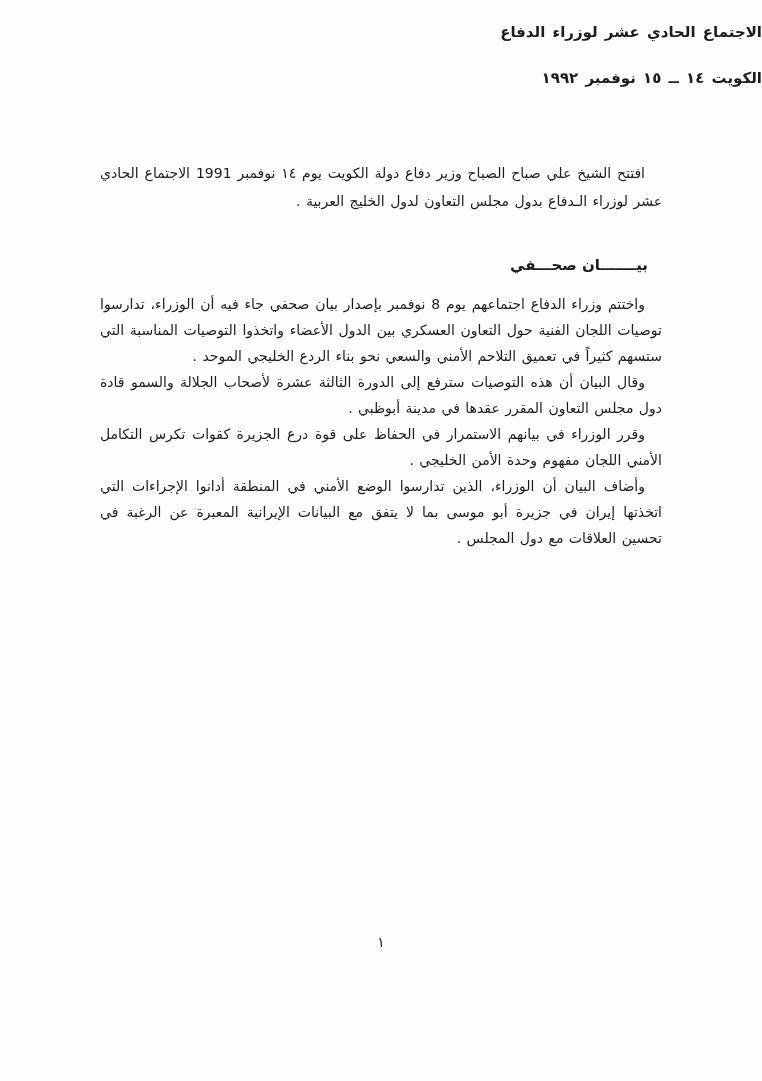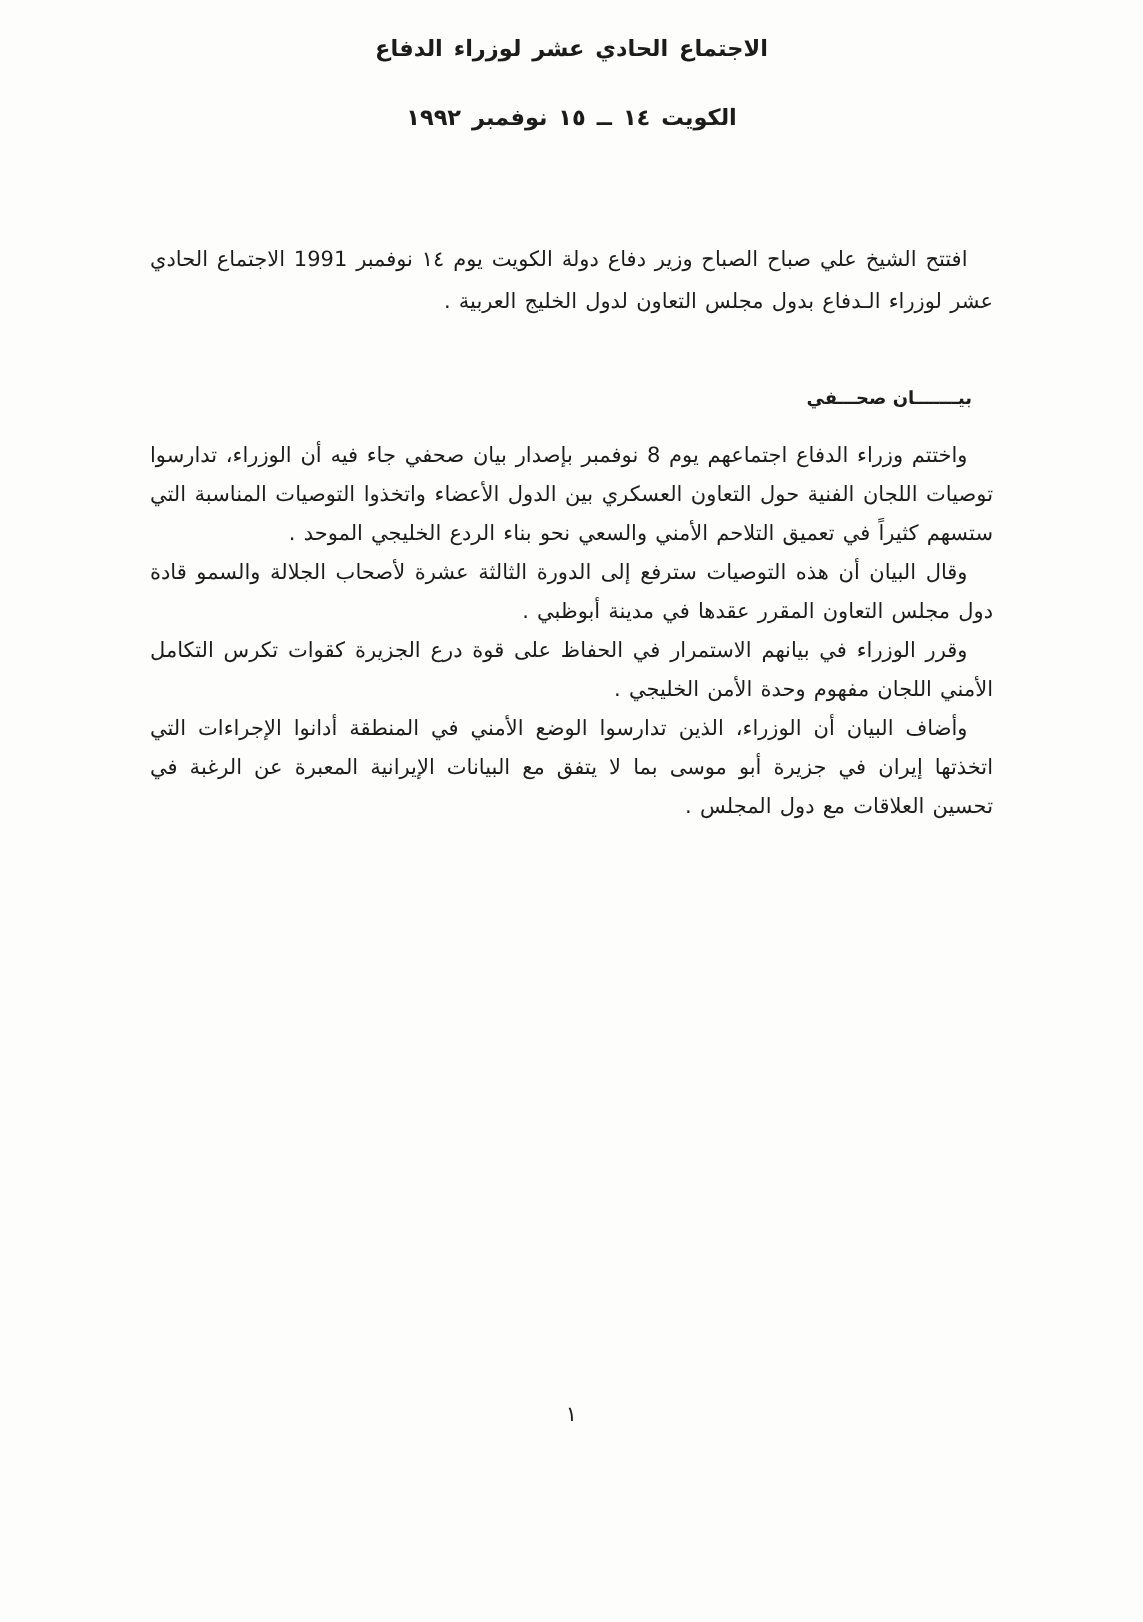--- a/index.html
+++ b/index.html
@@ -27,40 +27,41 @@
     text-align: center;
     font-weight: 700;
     font-size: 15px;
   }
   .title-line {
     height: 23px;
     line-height: 23px;
     margin-bottom: 23px;
     letter-spacing: 0.3px;
     word-spacing: 2px;
+    text-align: right;
   }
   .content {
     padding: 0 100px;
   }
   .para {
     margin: 0;
     text-align: justify;
     text-indent: 17px;
     font-size: 14px;
     line-height: 26px;
     word-spacing: 1px;
   }
   .intro {
     margin-top: 69px;
     line-height: 28px;
   }
   .section-heading {
     margin: 38px 0 0;
     padding-right: 14px;
-    font-size: 12px;
+    font-size: 15px;
     font-weight: 700;
     line-height: 24px;
   }
   .body-first {
     margin-top: 14px;
   }
   .page-footer {
     position: absolute;
     top: 932px;
     left: 0;

